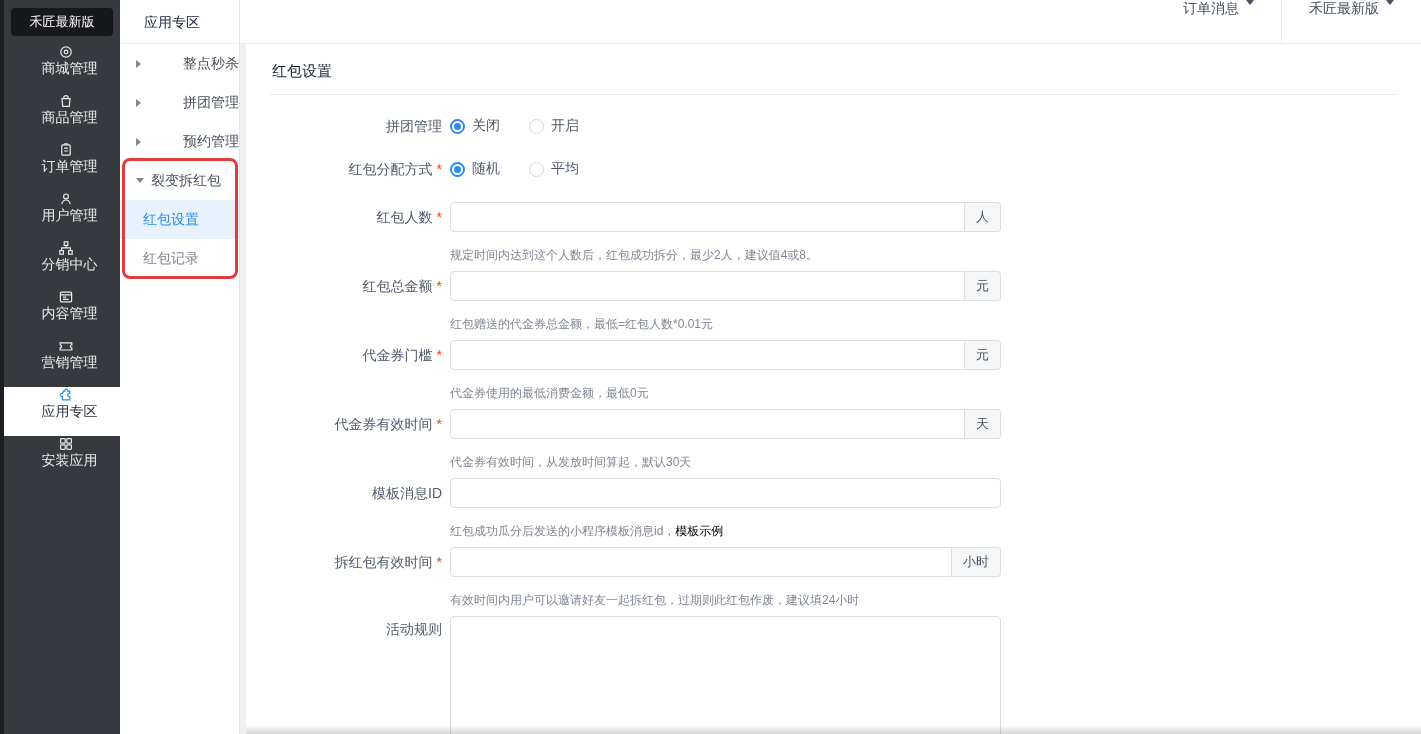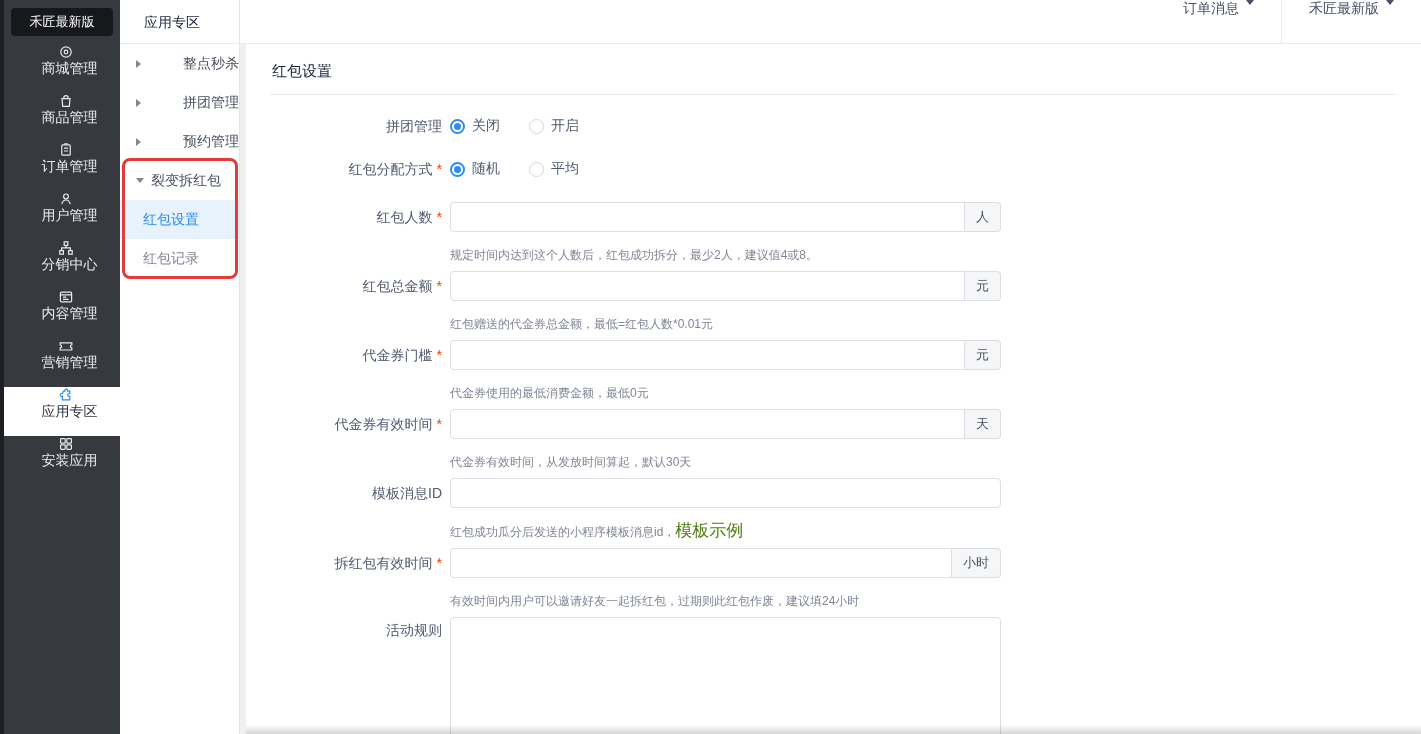--- a/index.html
+++ b/index.html
@@ -95,21 +95,21 @@
   .ig-input {
     flex:1; min-width:0; height:30px; border:1px solid #dcdee2; border-radius:4px;
     padding:0 8px; font:inherit; color:#495060; outline:none; background:#fff;
   }
   .input-group.has-addon .ig-input { border-radius:4px 0 0 4px; }
   .ig-addon {
     border:1px solid #dcdee2; border-left:none; background:#f5f6f7; color:#495060;
     border-radius:0 4px 4px 0; padding:0 11px; line-height:28px; font-size:13px; white-space:nowrap;
   }
   .help { font-size:12px; color:#808695; line-height:16px; margin-top:15px; }
-  .link { color:#4d7c0f; font-size:17px; cursor:pointer; }
+  .link { color:#000000; font-size:12px; cursor:pointer; }
   .ta-row .fr-label { line-height:20px; padding-top:3px; }
   .ta {
     width:551px; height:146px; border:1px solid #dcdee2; border-radius:4px;
     resize:vertical; padding:6px 8px; font:inherit; color:#495060; outline:none; display:block;
   }
   .ta-link { margin-top:6px; }
   .bottom-shadow {
     position:absolute; left:6px; right:0; bottom:0; height:9px; pointer-events:none;
     background:linear-gradient(to bottom, rgba(0,0,0,0), rgba(0,0,0,0.16));
   }

